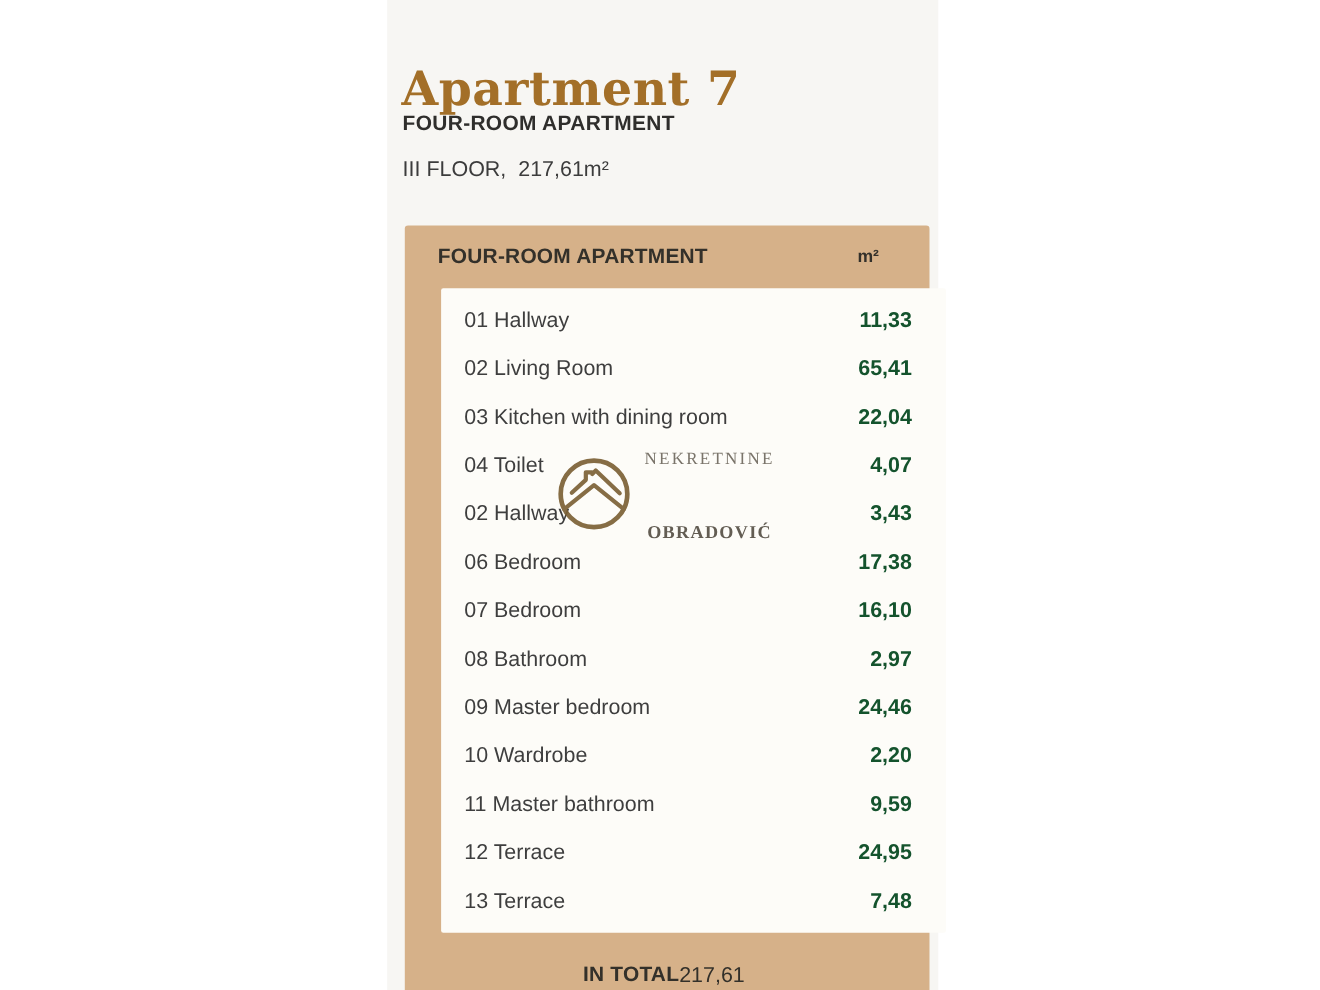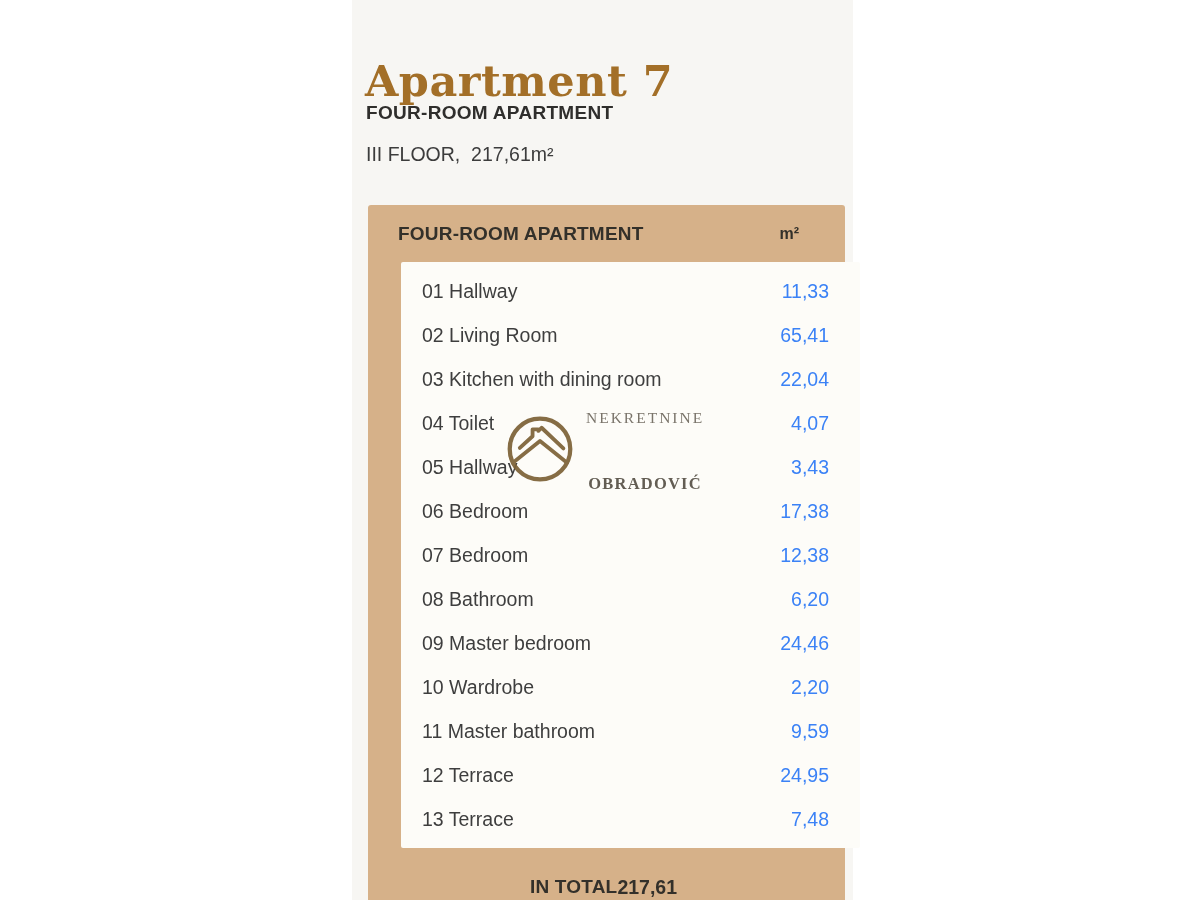--- a/index.html
+++ b/index.html
@@ -56,29 +56,29 @@
     background: #fdfcf8; border-radius: 2px;
     display: flex; flex-direction: column;
     padding: 7px 0; box-sizing: border-box; margin-left: 24px;
   }
   .trow {
     flex: 1;
     display: flex; align-items: center; justify-content: space-between;
     padding: 0 31px 0 21px;
   }
   .cell-label { font-size: 19.5px; color: #3e3e3e; }
-  .cell-value { font-size: 19.5px; color: #3b82f6; }
+  .cell-value { font-size: 19.5px; color: #14532d; font-weight: bold; }
   .tfoot {
     position: absolute; left: 0; top: 643px;
     width: 100%; height: 68px;
     display: flex; align-items: center; justify-content: center;
     padding: 10px 38px 0 32px; box-sizing: border-box;
   }
   .tfoot-label { font-size: 19px; font-weight: 700; color: #33302a; letter-spacing: 0.2px; }
-  .tfoot-value { font-size: 19.5px; font-weight: 700; color: #33302a; }
+  .tfoot-value { font-size: 19.5px; font-weight: 400; color: #33302a; }
   .watermark {
     position: absolute; left: 506px; top: 412px;
     width: 200px; height: 78px;
     opacity: 0.92;
     display: flex; align-items: center;
   }
   .watermark-text {
     margin-left: 12px;
     display: flex; flex-direction: column; align-items: center; gap: 46px;
   }
@@ -123,34 +123,34 @@
         </div>
         <div class="trow">
           <span class="cell-label">03 Kitchen with dining room</span>
           <span class="cell-value">22,04</span>
         </div>
         <div class="trow">
           <span class="cell-label">04 Toilet</span>
           <span class="cell-value">4,07</span>
         </div>
         <div class="trow">
-          <span class="cell-label">05 Hallway</span>
+          <span class="cell-label">02 Hallway</span>
           <span class="cell-value">3,43</span>
         </div>
         <div class="trow">
           <span class="cell-label">06 Bedroom</span>
           <span class="cell-value">17,38</span>
         </div>
         <div class="trow">
           <span class="cell-label">07 Bedroom</span>
-          <span class="cell-value">12,38</span>
+          <span class="cell-value">16,10</span>
         </div>
         <div class="trow">
           <span class="cell-label">08 Bathroom</span>
-          <span class="cell-value">6,20</span>
+          <span class="cell-value">2,97</span>
         </div>
         <div class="trow">
           <span class="cell-label">09 Master bedroom</span>
           <span class="cell-value">24,46</span>
         </div>
         <div class="trow">
           <span class="cell-label">10 Wardrobe</span>
           <span class="cell-value">2,20</span>
         </div>
         <div class="trow">

